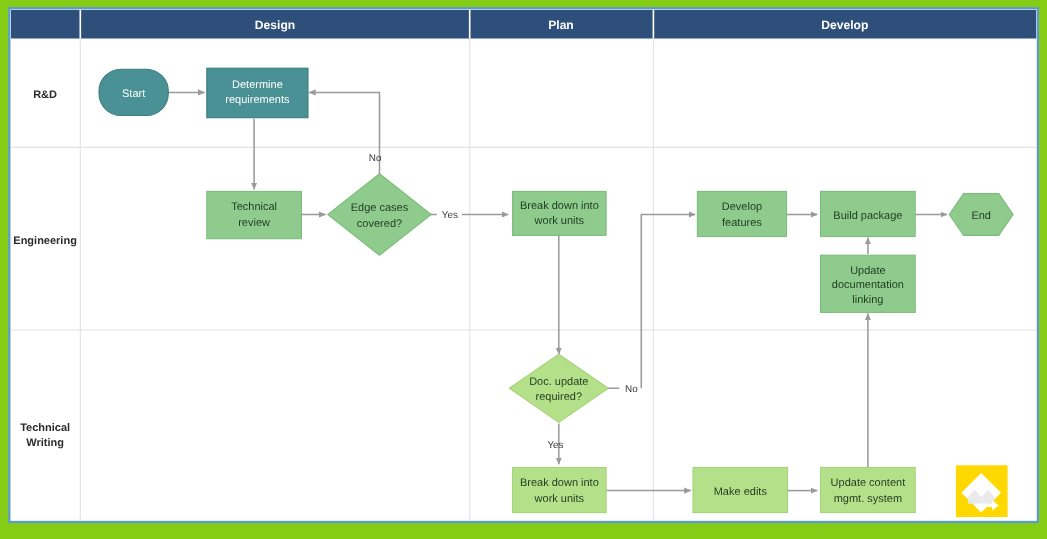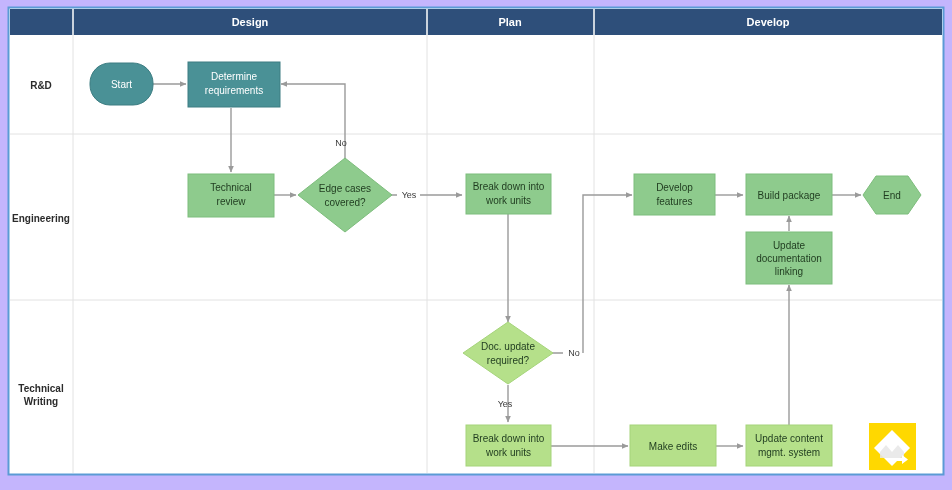--- a/index.html
+++ b/index.html
@@ -7,21 +7,21 @@
     padding: 0;
     background: #ffffff;
   }
   body {
     font-family: "Liberation Sans", sans-serif;
   }
   #canvas {
     position: relative;
     width: 952px;
     height: 490px;
-    background: #c4b5fd;
+    background: #84cc16;
     overflow: hidden;
   }
   #flow-svg {
     position: absolute;
     left: 0;
     top: 0;
   }
   .lane-header-text {
     font-family: "Liberation Sans", sans-serif;
     font-size: 11px;

